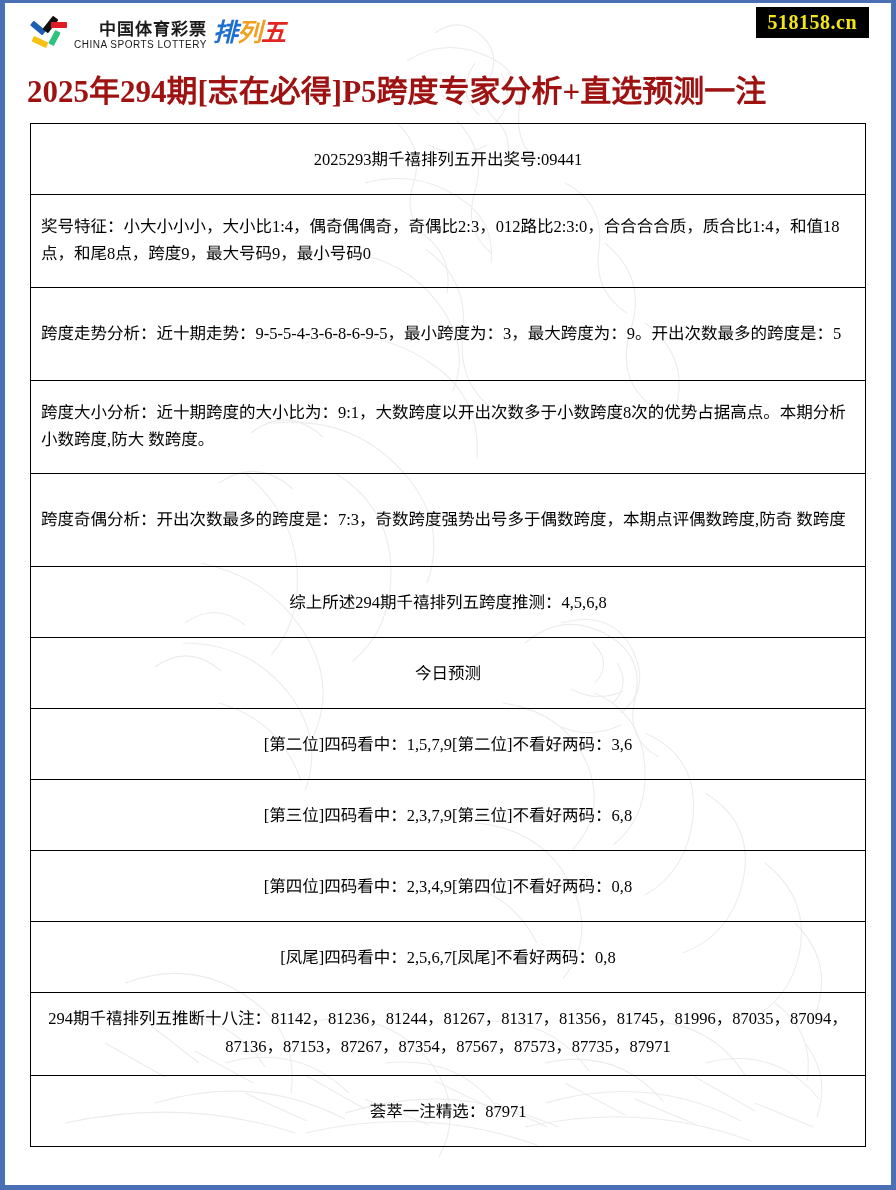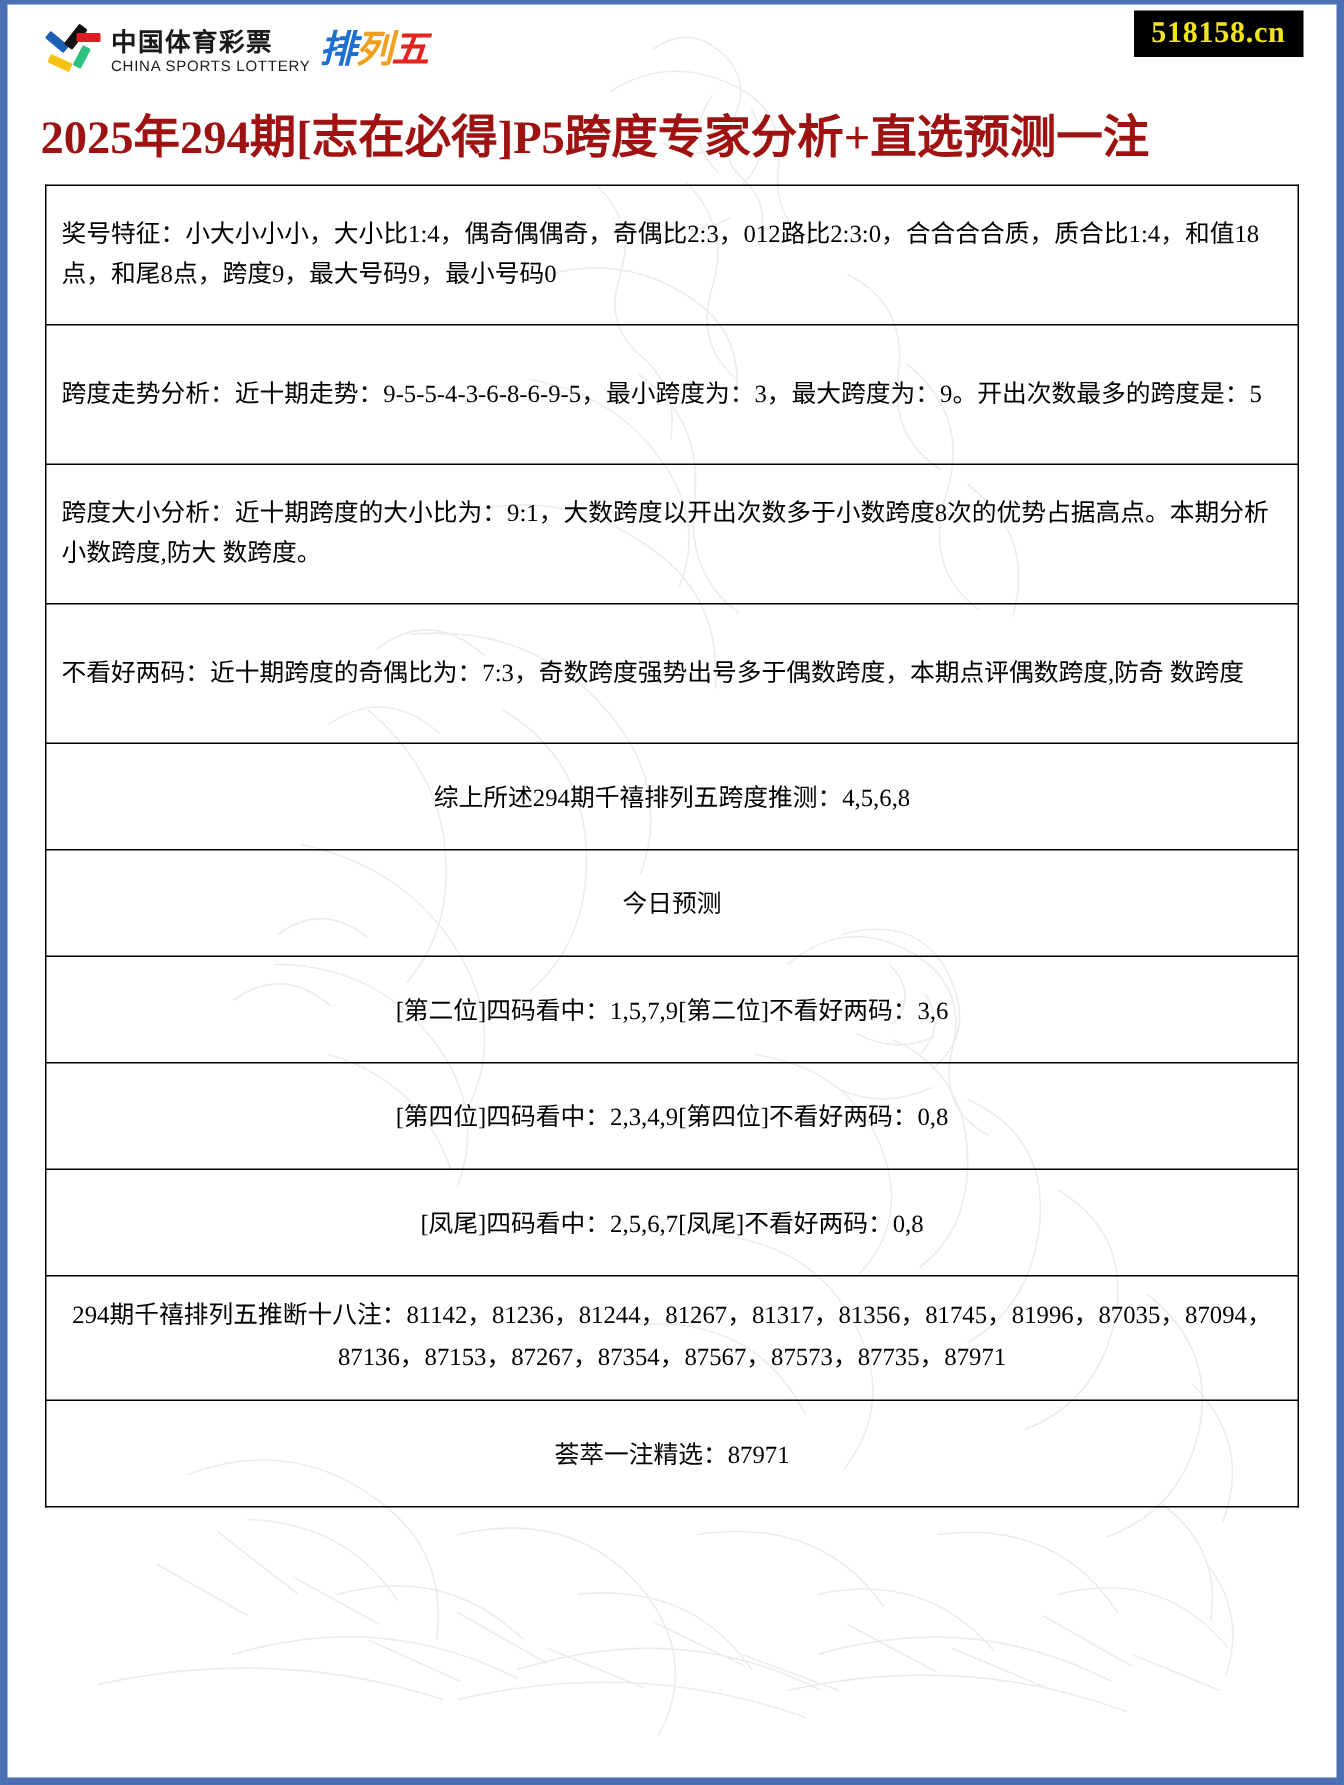--- a/index.html
+++ b/index.html
@@ -67,21 +67,21 @@
   .logo-mark i {
     position: absolute;
     display: block;
     border-radius: 1px;
   }
   .lm1 { width: 16px; height: 6px; background:#1a5fb4; transform: rotate(40deg); left: 1px; top: 9px; }
   .lm2 { width: 17px; height: 7px; background:#111111; transform: rotate(-52deg); left: 13px; top: 5px; }
   .lm3 { width: 16px; height: 6px; background:#e01b24; left: 22px; top: 6px; }
   .lm4 { width: 16px; height: 6px; background:#f5c211; transform: rotate(25deg); left: 3px; top: 23px; }
   .lm5 { width: 15px; height: 6px; background:#2ec27e; transform: rotate(-62deg); left: 18px; top: 19px; }
-  .logo-text { display: flex; flex-direction: column; justify-content: center; margin-right: 6px; }
+  .logo-text { display: flex; flex-direction: column; justify-content: center; margin-right: 6px; align-items: flex-end; }
   .logo-cn {
     font-family: "DejaVu Sans", "Liberation Sans", sans-serif;
     font-size: 17px;
     font-weight: bold;
     letter-spacing: 1px;
     color: #1a1a1a;
     line-height: 19px;
   }
   .logo-en {
     font-family: "Liberation Sans", sans-serif;
@@ -243,39 +243,45 @@
         <div class="logo-p5"><span class="p5c1">排</span><span class="p5c2">列</span><span class="p5c3">五</span></div>
       </div>
       <div class="site-badge">518158.cn</div>
     </div>
 
     <div class="page-title">2025年294期[志在必得]P5跨度专家分析+直选预测一注</div>
 
     <table class="tbl">
       <tbody>
         <tr>
+          <td class="ctr">2025293期千禧排列五开出奖号:09441</td>
+        </tr>
+        <tr>
           <td class="para tall">奖号特征：小大小小小，大小比1:4，偶奇偶偶奇，奇偶比2:3，012路比2:3:0，合合合合质，质合比1:4，和值18点，和尾8点，跨度9，最大号码9，最小号码0</td>
         </tr>
         <tr>
           <td class="para tall">跨度走势分析：近十期走势：9-5-5-4-3-6-8-6-9-5，最小跨度为：3，最大跨度为：9。开出次数最多的跨度是：5</td>
         </tr>
         <tr>
           <td class="para tall">跨度大小分析：近十期跨度的大小比为：9:1，大数跨度以开出次数多于小数跨度8次的优势占据高点。本期分析小数跨度,防大 数跨度。</td>
         </tr>
         <tr>
-          <td class="para tall">不看好两码：近十期跨度的奇偶比为：7:3，奇数跨度强势出号多于偶数跨度，本期点评偶数跨度,防奇 数跨度</td>
+          <td class="para tall">跨度奇偶分析：开出次数最多的跨度是：7:3，奇数跨度强势出号多于偶数跨度，本期点评偶数跨度,防奇 数跨度</td>
         </tr>
         <tr>
           <td class="ctr">综上所述294期千禧排列五跨度推测：4,5,6,8</td>
         </tr>
         <tr>
           <td class="ctr">今日预测</td>
         </tr>
         <tr>
           <td class="ctr">[第二位]四码看中：1,5,7,9[第二位]不看好两码：3,6</td>
+        </tr>
+        <tr>
+          <td class="ctr">[第三位]四码看中：2,3,7,9[第三位]不看好两码：6,8</td>
         </tr>
         <tr>
           <td class="ctr">[第四位]四码看中：2,3,4,9[第四位]不看好两码：0,8</td>
         </tr>
         <tr>
           <td class="ctr">[凤尾]四码看中：2,5,6,7[凤尾]不看好两码：0,8</td>
         </tr>
         <tr>
           <td class="num-list">294期千禧排列五推断十八注：81142，81236，81244，81267，81317，81356，81745，81996，87035，87094，87136，87153，87267，87354，87567，87573，87735，87971</td>
         </tr>

